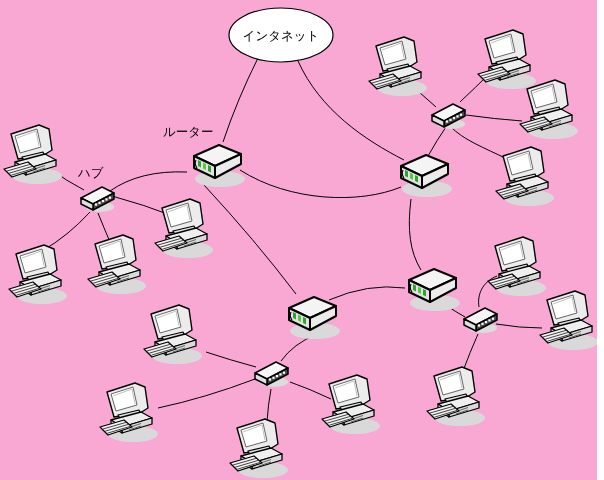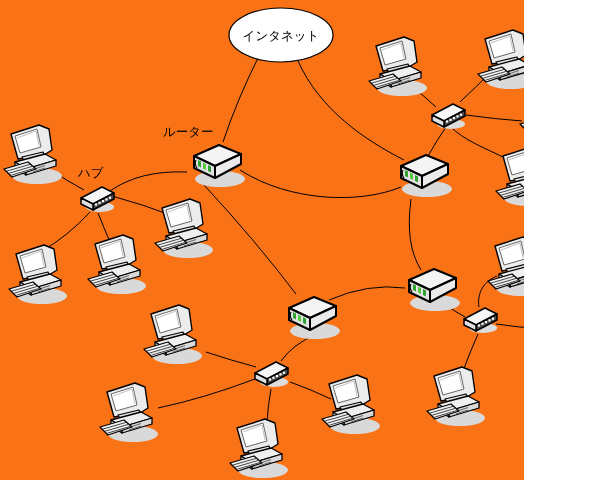--- a/index.html
+++ b/index.html
@@ -1,16 +1,16 @@
 <!DOCTYPE html>
 <html><head>
 <meta charset="utf-8">
 <style>
   html,body{margin:0;padding:0;background:#ffffff;}
-  .stage{position:relative;width:524px;height:480px;background:#f97316;overflow:hidden;}
+  .stage{position:relative;width:597px;height:480px;background:#f9a8d4;overflow:hidden;}
   svg{display:block;}
   text{font-family:"Liberation Sans","DejaVu Sans",sans-serif;fill:#000;}
   .node-label{font-size:12.5px;}
   .cloud-label{font-size:12.5px;}
 </style>
 </head>
 <body>
 
 <div class="stage">
 <svg width="604" height="480" viewBox="0 0 604 480">

